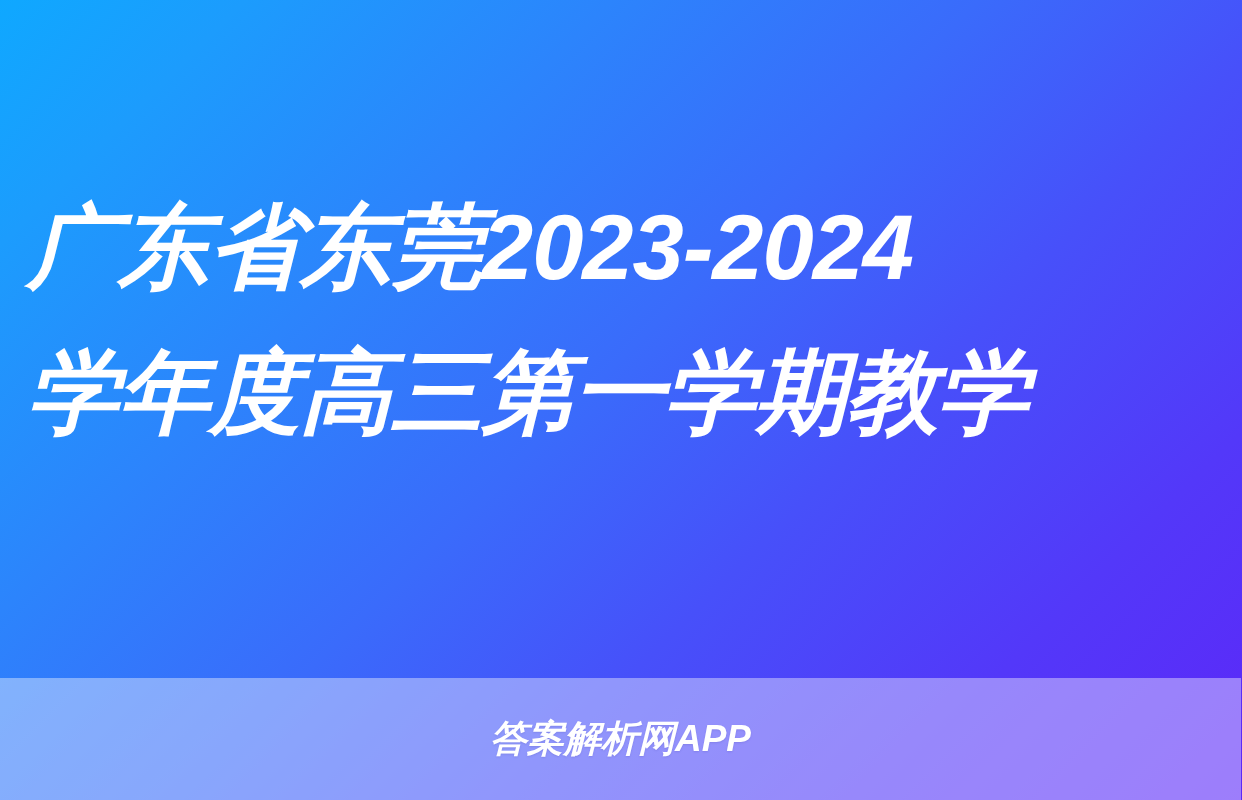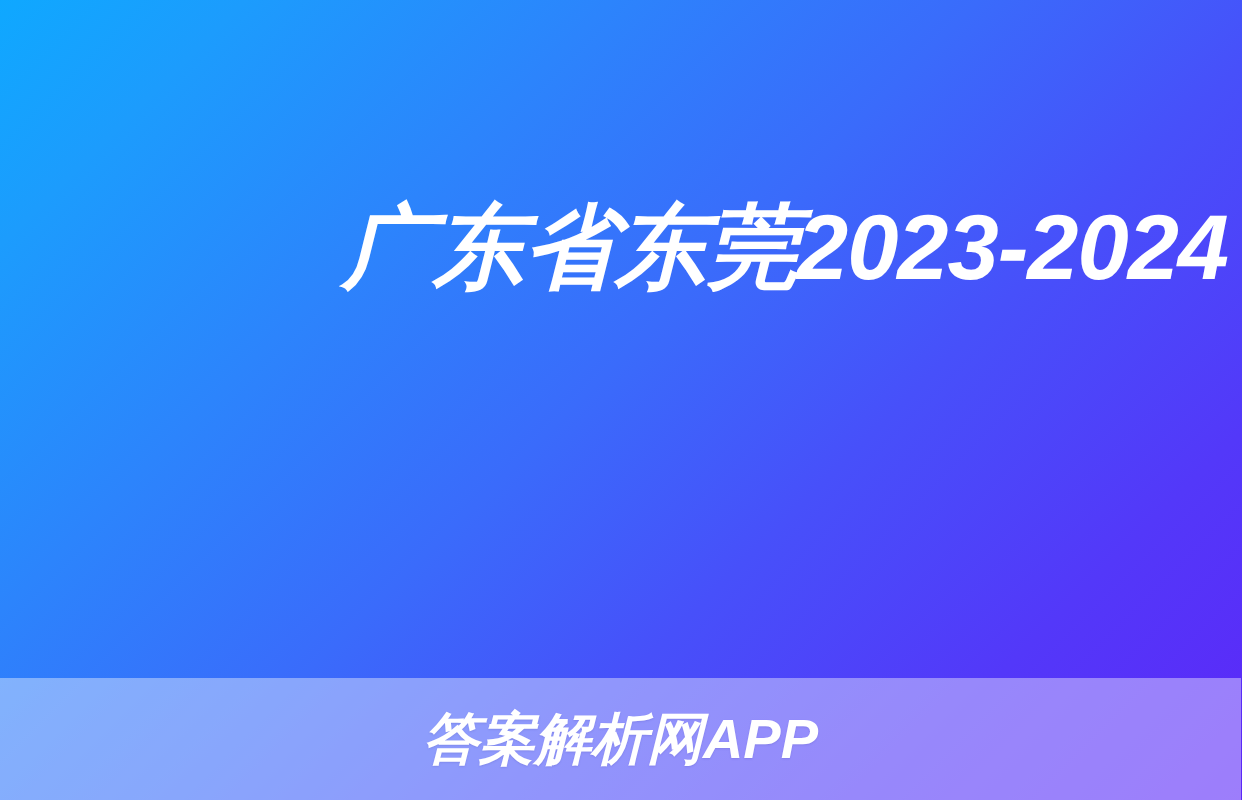--- a/index.html
+++ b/index.html
@@ -25,22 +25,22 @@
         #5338F9 82%,
         #5C27F8 100%);
   }
 
   
   .title-block {
     position: absolute;
     left: 0;
     right: 0;
     top: 176px;
-    text-align: right;
-    padding: 0 14px;
+    text-align: left;
+    padding: 0 27px;
     box-sizing: border-box;
   }
 
   .title-line {
     display: block;
     color: #ffffff;
     font-size: 92px;
     line-height: 145px;
     font-weight: 700;
     font-style: italic;
@@ -57,35 +57,36 @@
     top: 678px;
     height: 122px;
     background-color: rgba(255, 255, 255, 0.40);
     display: flex;
     align-items: center;
     justify-content: center;
   }
 
   .footer-text {
     color: #ffffff;
-    font-size: 56px;
+    font-size: 37px;
     line-height: 50px;
     font-weight: 700;
     font-style: italic;
     letter-spacing: 0px;
     white-space: nowrap;
     text-shadow: 0 1px 2px rgba(60, 60, 160, 0.18);
   }
 </style>
 </head>
 <body>
 
 <div id="poster">
 
   <div class="title-block">
     <span class="title-line">广东省东莞2023-2024</span>
+    <span class="title-line">学年度高三第一学期教学</span>
   </div>
 
   <div class="footer-band">
     <span class="footer-text">答案解析网APP</span>
   </div>
 
 </div>
 
 </body></html>

